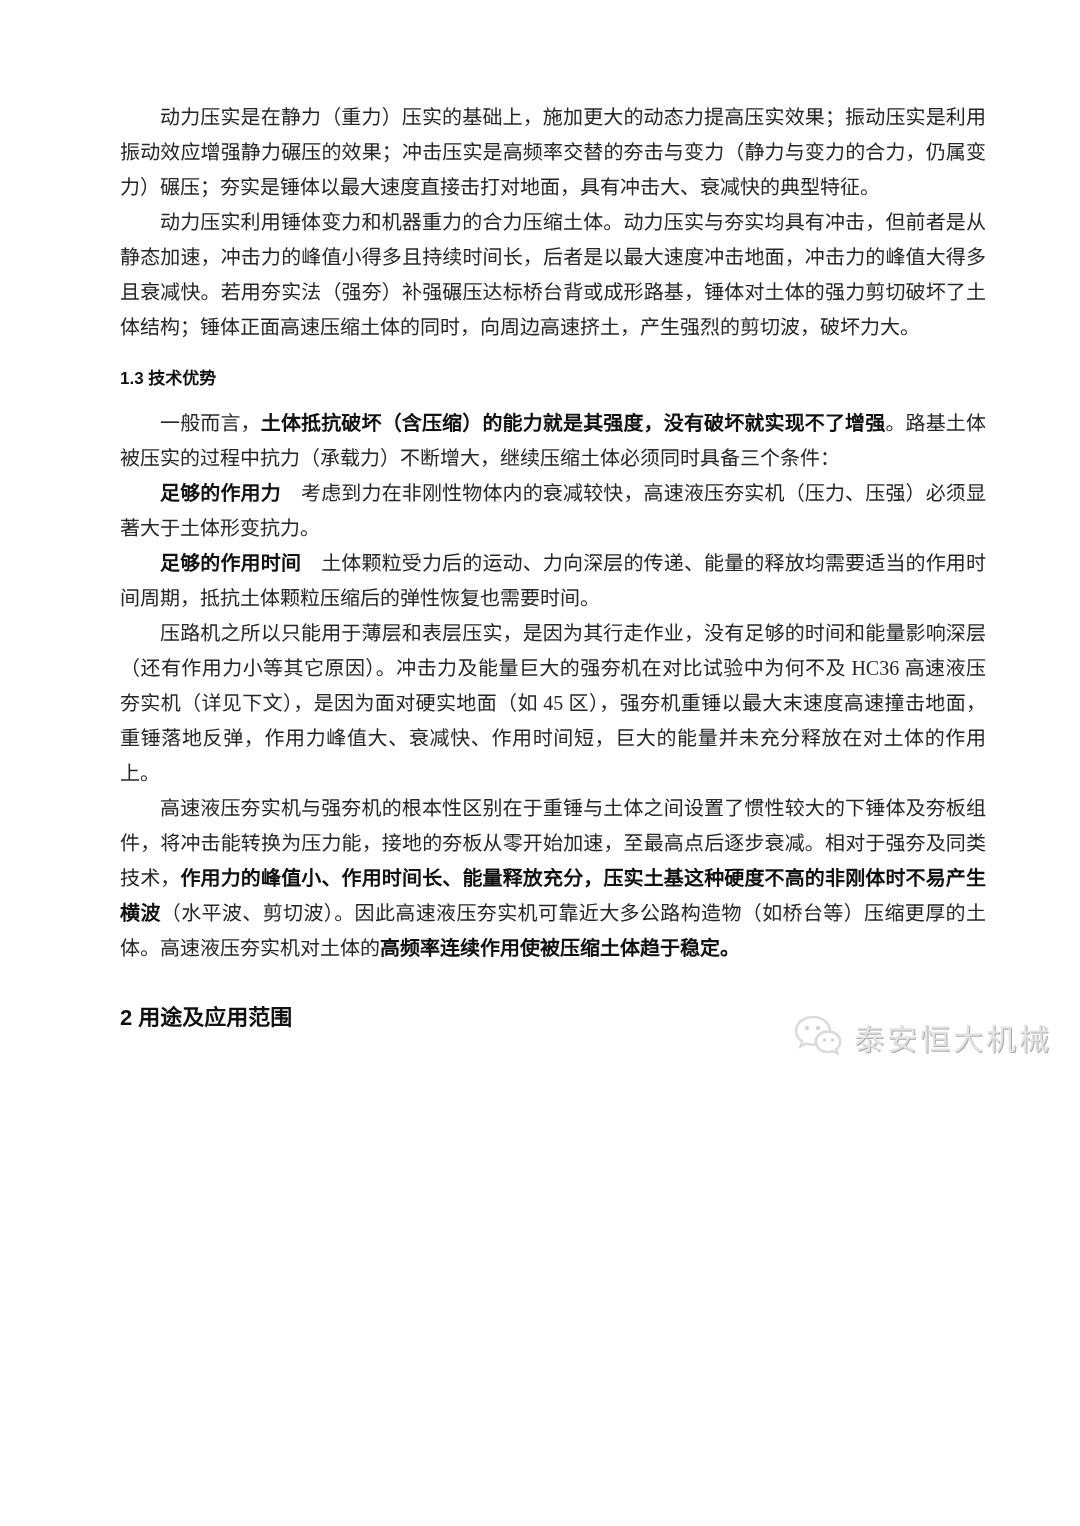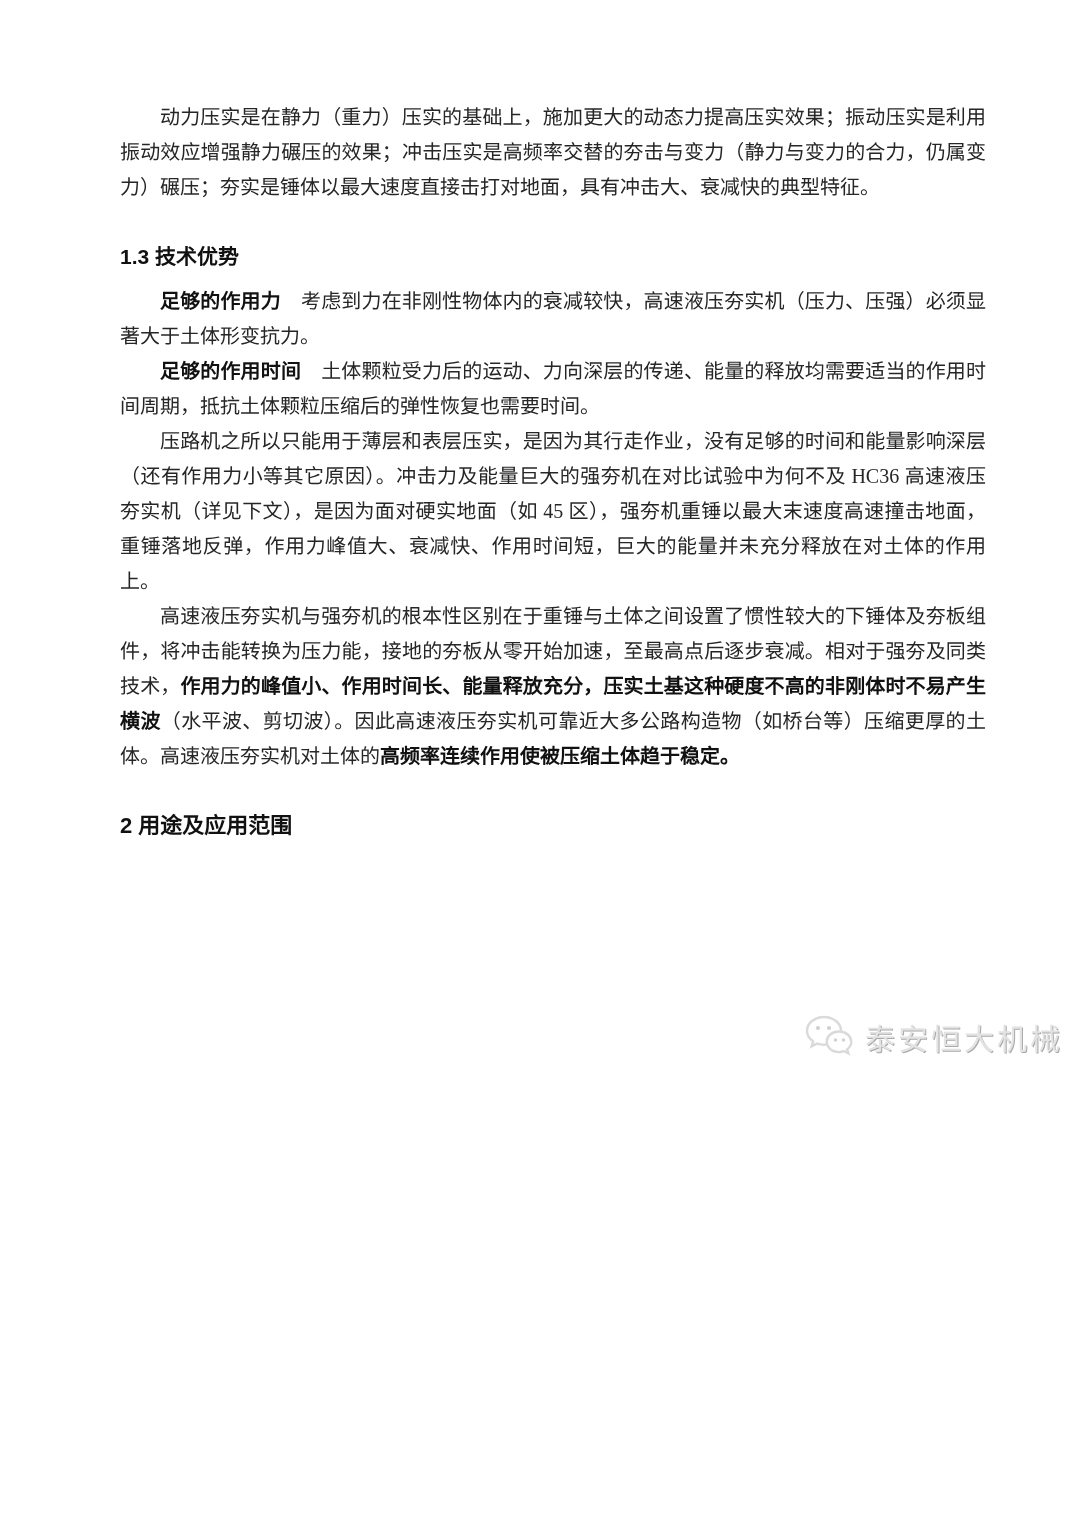--- a/index.html
+++ b/index.html
@@ -23,36 +23,36 @@
   .content p{
     margin:0;
     text-indent:2em;
   }
   .b{
     font-weight:700;
     font-family:"Liberation Sans","DejaVu Sans",sans-serif;
     color:#111111;
   }
   .h2{
-    margin:34px 0 10px 0;
-    font-size:21px;
+    margin:16px 0 10px 0;
+    font-size:17px;
     font-weight:700;
     font-family:"Liberation Sans","DejaVu Sans",sans-serif;
     color:#111111;
   }
   .h1{
     margin:34px 0 0 0;
     font-size:22px;
     font-weight:700;
     font-family:"Liberation Sans","DejaVu Sans",sans-serif;
     color:#111111;
   }
   .watermark{
     position:absolute;
-    right:17px;
+    right:28px;
     bottom:28px;
     display:flex;
     align-items:center;
     gap:10px;
     user-select:none;
   }
   .watermark .wm-label{
     font-size:30px;
     letter-spacing:3px;
     font-family:"Liberation Sans","DejaVu Sans",sans-serif;
@@ -65,21 +65,23 @@
     flex:0 0 auto;
   }
 </style>
 </head>
 <body>
 
 <div class="page">
 
   <div class="content">
       <p class="p"><span>动力压实是在静力（重力）压实的基础上，施加更大的动态力提高压实效果；振动压实是利用振动效应增强静力碾压的效果；冲击压实是高频率交替的夯击与变力（静力与变力的合力，仍属变力）碾压；夯实是锤体以最大速度直接击打对地面，具有冲击大、衰减快的典型特征。</span></p>
+      <p class="p"><span>动力压实利用锤体变力和机器重力的合力压缩土体。动力压实与夯实均具有冲击，但前者是从静态加速，冲击力的峰值小得多且持续时间长，后者是以最大速度冲击地面，冲击力的峰值大得多且衰减快。若用夯实法（强夯）补强碾压达标桥台背或成形路基，锤体对土体的强力剪切破坏了土体结构；锤体正面高速压缩土体的同时，向周边高速挤土，产生强烈的剪切波，破坏力大。</span></p>
       <div class="h2"><span class="b">1.3 技术优势</span></div>
+      <p class="p"><span>一般而言，</span><span class="b">土体抵抗破坏（含压缩）的能力就是其强度，没有破坏就实现不了增强</span><span>。路基土体被压实的过程中抗力（承载力）不断增大，继续压缩土体必须同时具备三个条件：</span></p>
       <p class="p"><span class="b">足够的作用力</span><span>　考虑到力在非刚性物体内的衰减较快，高速液压夯实机（压力、压强）必须显著大于土体形变抗力。</span></p>
       <p class="p"><span class="b">足够的作用时间</span><span>　土体颗粒受力后的运动、力向深层的传递、能量的释放均需要适当的作用时间周期，抵抗土体颗粒压缩后的弹性恢复也需要时间。</span></p>
       <p class="p"><span>压路机之所以只能用于薄层和表层压实，是因为其行走作业，没有足够的时间和能量影响深层（还有作用力小等其它原因）。冲击力及能量巨大的强夯机在对比试验中为何不及 HC36 高速液压夯实机（详见下文），是因为面对硬实地面（如 45 区），强夯机重锤以最大末速度高速撞击地面，重锤落地反弹，作用力峰值大、衰减快、作用时间短，巨大的能量并未充分释放在对土体的作用上。</span></p>
       <p class="p"><span>高速液压夯实机与强夯机的根本性区别在于重锤与土体之间设置了惯性较大的下锤体及夯板组件，将冲击能转换为压力能，接地的夯板从零开始加速，至最高点后逐步衰减。相对于强夯及同类技术，</span><span class="b">作用力的峰值小、作用时间长、能量释放充分，压实土基这种硬度不高的非刚体时不易产生横波</span><span>（水平波、剪切波）。因此高速液压夯实机可靠近大多公路构造物（如桥台等）压缩更厚的土体。高速液压夯实机对土体的</span><span class="b">高频率连续作用使被压缩土体趋于稳定。</span></p>
       <div class="h1"><span class="b">2 用途及应用范围</span></div>
     </div>
 
   <div class="watermark">
     <svg class="wm-icon" viewBox="0 0 52 46" xmlns="http://www.w3.org/2000/svg" aria-hidden="true">
       <g fill="none" stroke="#dadada" stroke-width="2.4">

